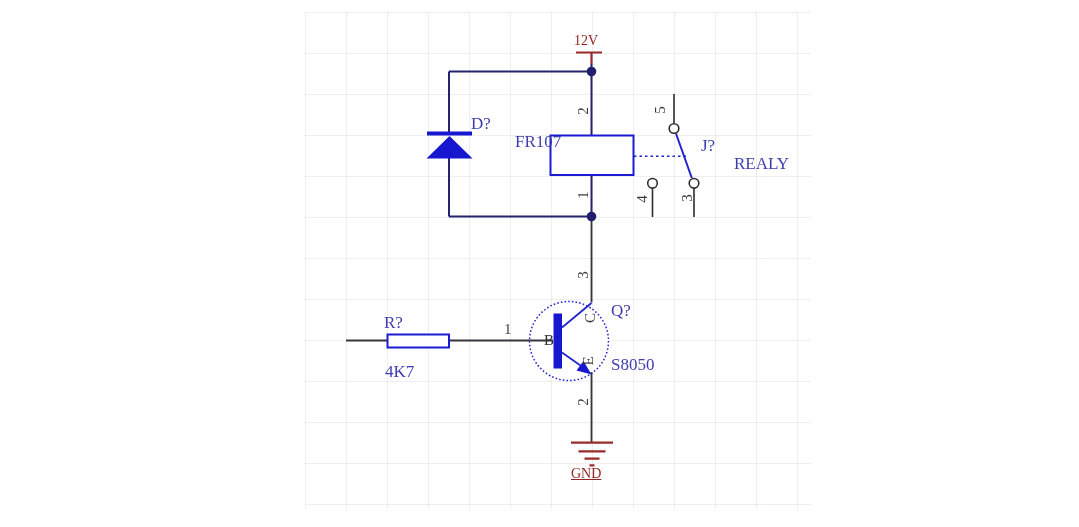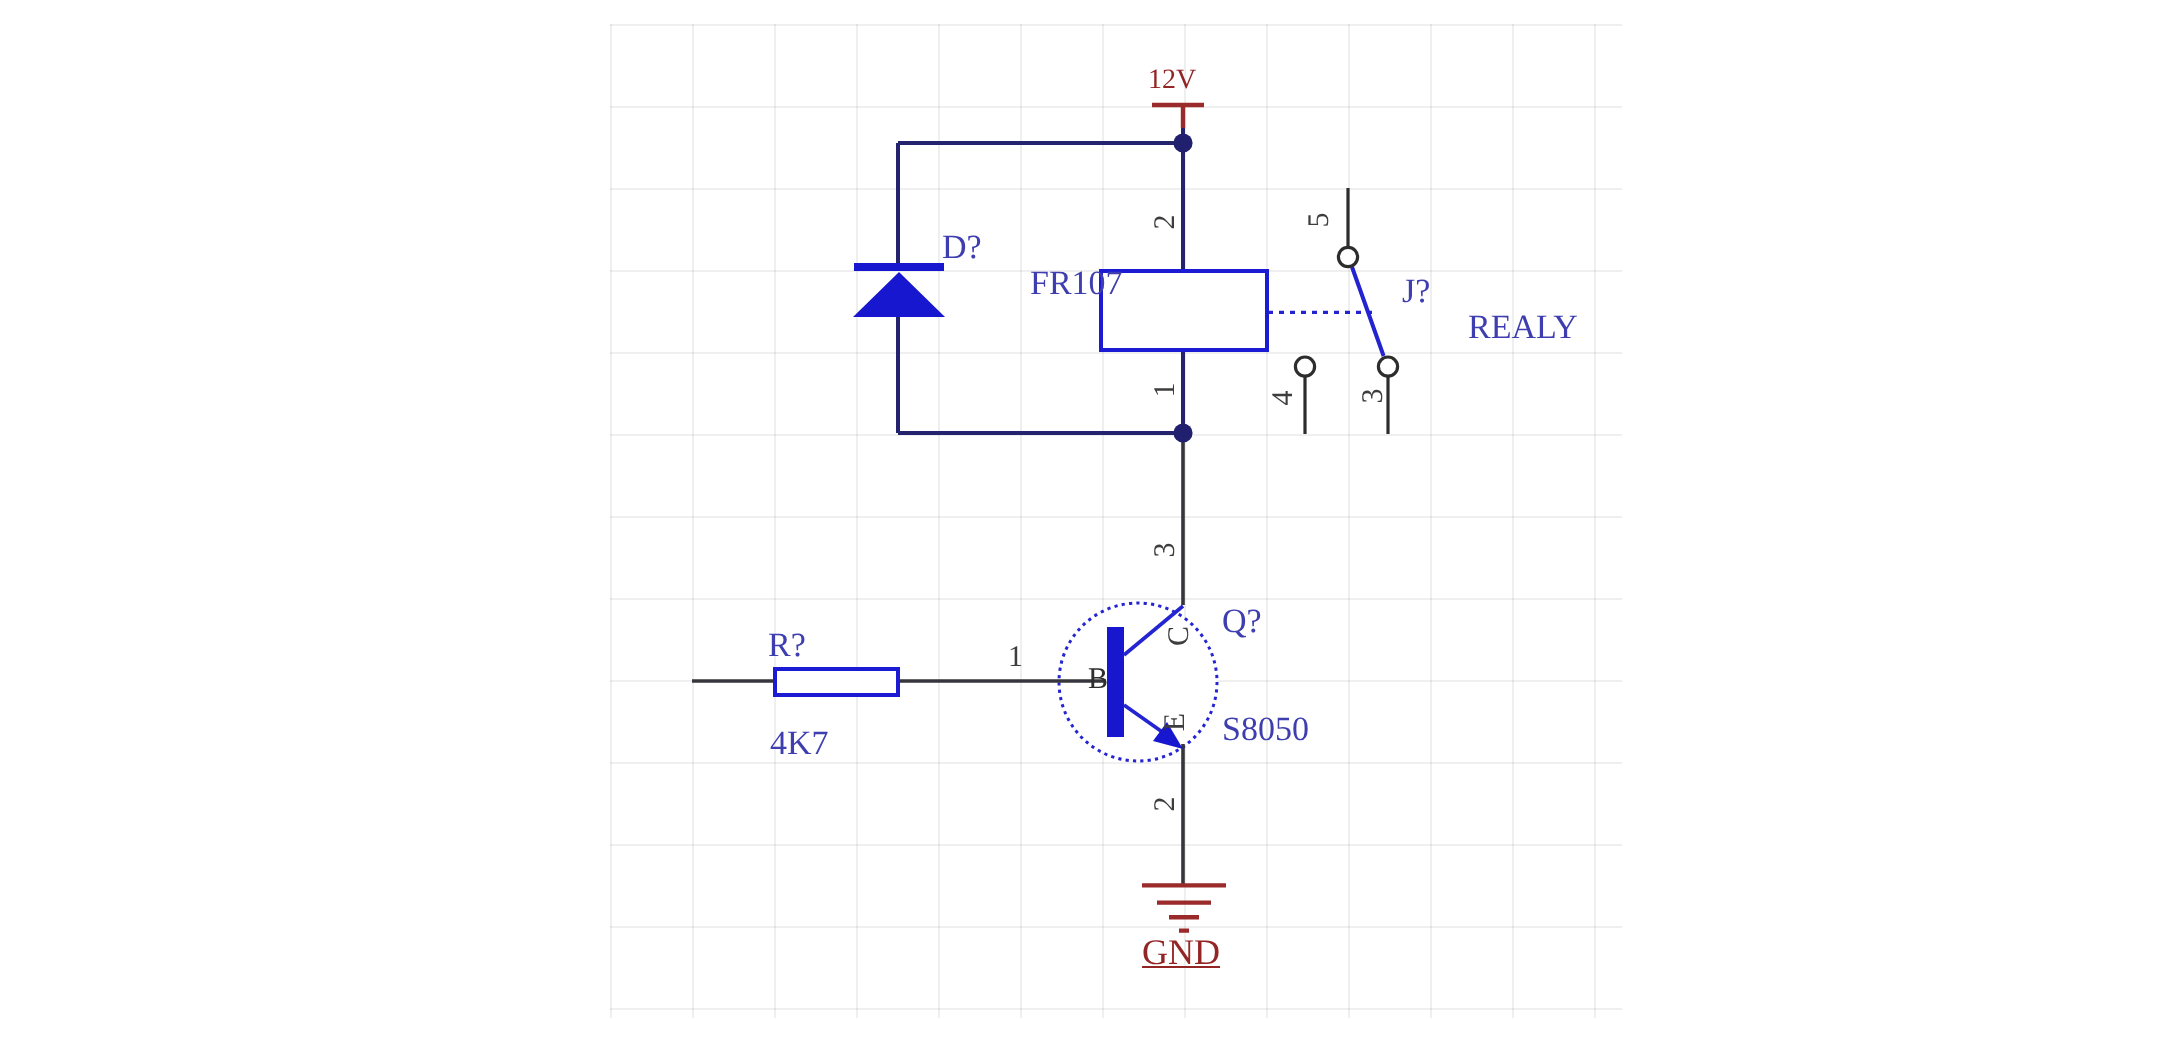--- a/index.html
+++ b/index.html
@@ -53,21 +53,21 @@
     <circle cx="652.5" cy="183.3" r="4.8" fill="#ffffff" stroke="#2d2d2d" stroke-width="1.6"></circle>
     <circle cx="694" cy="183.3" r="4.8" fill="#ffffff" stroke="#2d2d2d" stroke-width="1.6"></circle>
 
     <path d="M571,442.7 H613 M578.5,451.3 H605.5 M584.5,458.6 H599.5 M589.5,465.3 H594.5" stroke="#9b2a2a" stroke-width="2.2" fill="none"></path>
 
     <circle cx="591.5" cy="71.5" r="4.8" fill="#20206e"></circle>
     <circle cx="591.5" cy="216.5" r="4.8" fill="#20206e"></circle>
   </svg>
 
   <span class="label red" style="left:574px;top:34px;">12V</span>
-  <span class="label red" style="left:571px;top:467px;font-size:18px;text-decoration:underline;">GND</span>
+  <span class="label red" style="left:571px;top:467px;font-size:14px;text-decoration:underline;">GND</span>
 
   <span class="label blue" style="left:471px;top:115px;">D?</span>
   <span class="label blue" style="left:471px;top:133px;padding-left:44px;">FR107</span>
 
   <span class="label blue" style="left:701px;top:137px;">J?</span>
   <span class="label blue" style="left:734px;top:155px;">REALY</span>
 
   <span class="label blue" style="left:611px;top:302px;">Q?</span>
   <span class="label blue" style="left:611px;top:320px;margin-top:36px;">S8050</span>
 

